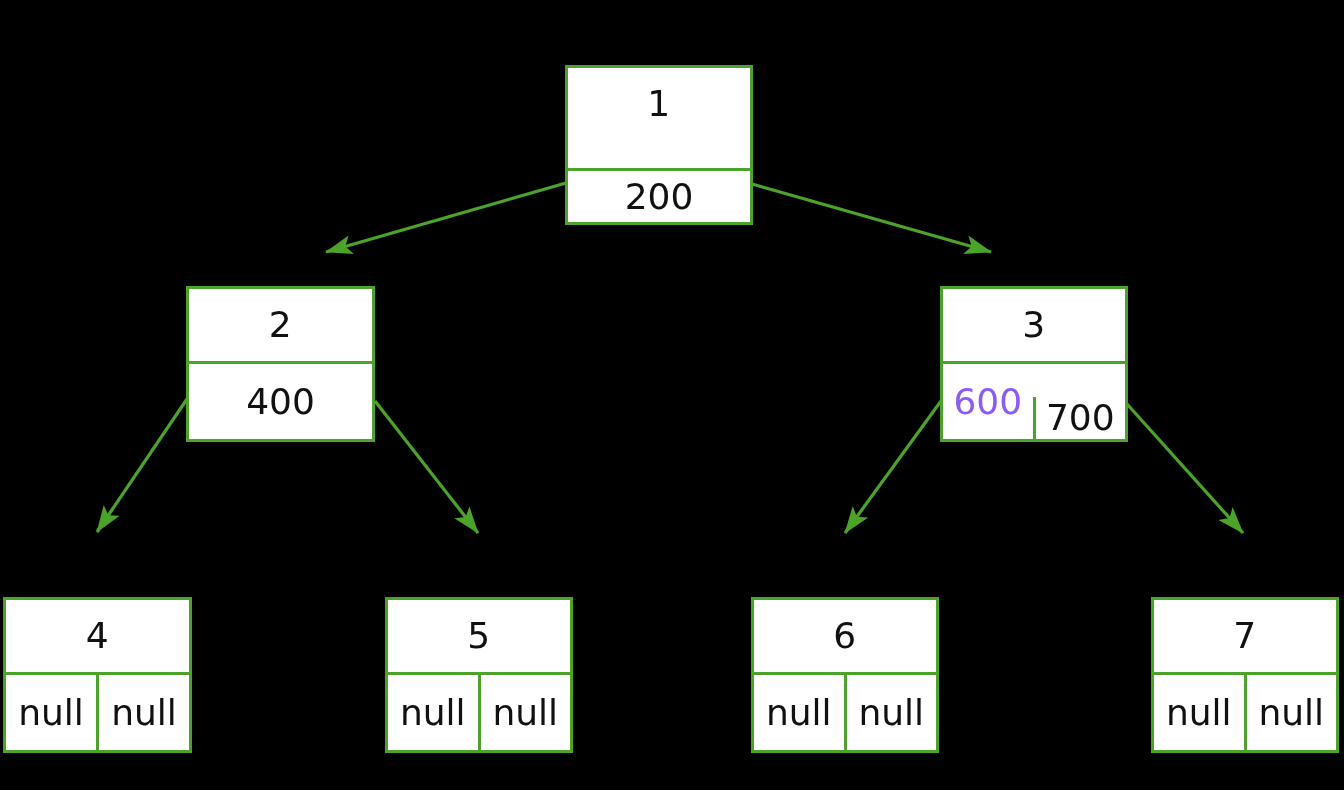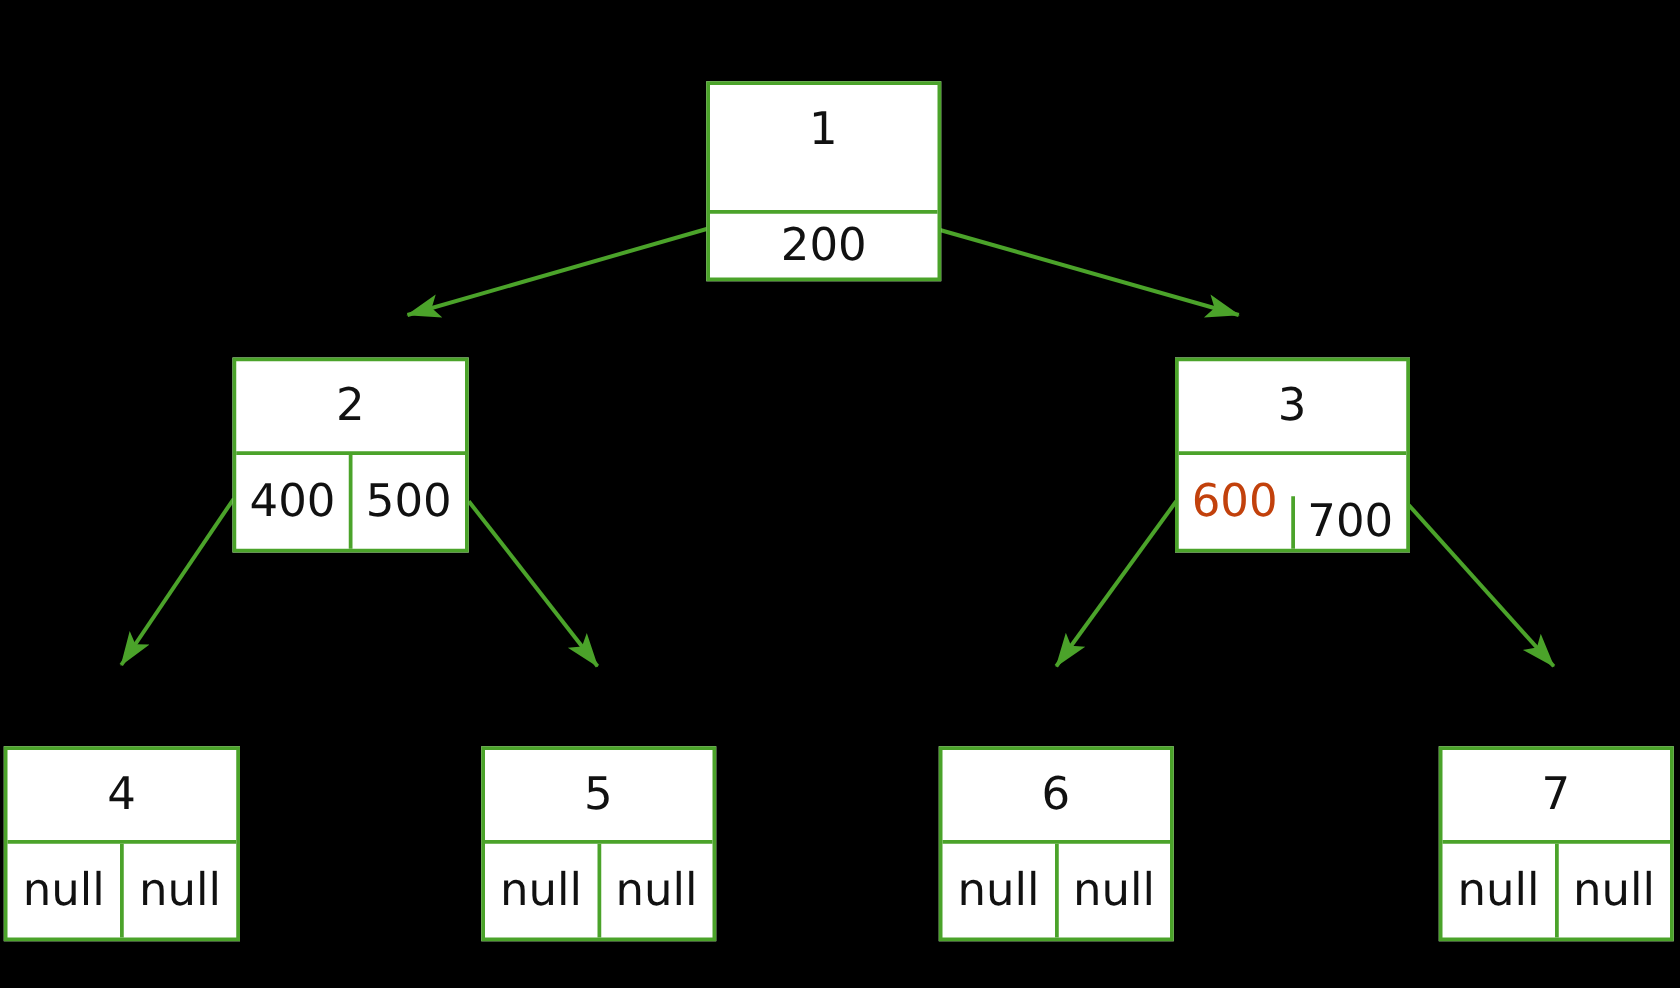--- a/index.html
+++ b/index.html
@@ -84,27 +84,26 @@
       <div class="node" style="left: 565px; top: 65px; width: 188px; height: 160px; border-color: rgb(75, 163, 42); background: rgb(255, 255, 255);">
         <div class="node-key" style="color: rgb(17, 17, 17);">1</div>
         <div class="node-ptrs" style="border-top-color: rgb(75, 163, 42); margin-top: 28px;">
           <div class="ptr left-cell" style="color: rgb(17, 17, 17);">200</div>
         </div>
       </div>
       <div class="node" style="left: 186px; top: 286px; width: 189px; height: 156px; border-color: rgb(75, 163, 42); background: rgb(255, 255, 255);">
         <div class="node-key" style="color: rgb(17, 17, 17);">2</div>
         <div class="node-ptrs" style="border-top-color: rgb(75, 163, 42);">
           <div class="ptr left-cell" style="color: rgb(17, 17, 17);">400</div>
-          <div class="ptr right-cell" style="color: rgb(17, 17, 17); border-left-color: rgb(75, 163, 42);">500</div>
         </div>
       </div>
       <div class="node" style="left: 940px; top: 286px; width: 188px; height: 156px; border-color: rgb(75, 163, 42); background: rgb(255, 255, 255);">
         <div class="node-key" style="color: rgb(17, 17, 17);">3</div>
         <div class="node-ptrs" style="border-top-color: rgb(75, 163, 42);">
-          <div class="ptr left-cell" style="color: #c2410c;">600</div>
+          <div class="ptr left-cell" style="color: #8b5cf6;">600</div>
           <div class="ptr right-cell" style="color: rgb(17, 17, 17); border-left-color: rgb(75, 163, 42); margin-top: 33px;">700</div>
         </div>
       </div>
       <div class="node" style="left: 3px; top: 597px; width: 189px; height: 156px; border-color: rgb(75, 163, 42); background: rgb(255, 255, 255);">
         <div class="node-key" style="color: rgb(17, 17, 17);">4</div>
         <div class="node-ptrs" style="border-top-color: rgb(75, 163, 42);">
           <div class="ptr left-cell" style="color: rgb(17, 17, 17);">null</div>
           <div class="ptr right-cell" style="color: rgb(17, 17, 17); border-left-color: rgb(75, 163, 42);">null</div>
         </div>
       </div>

